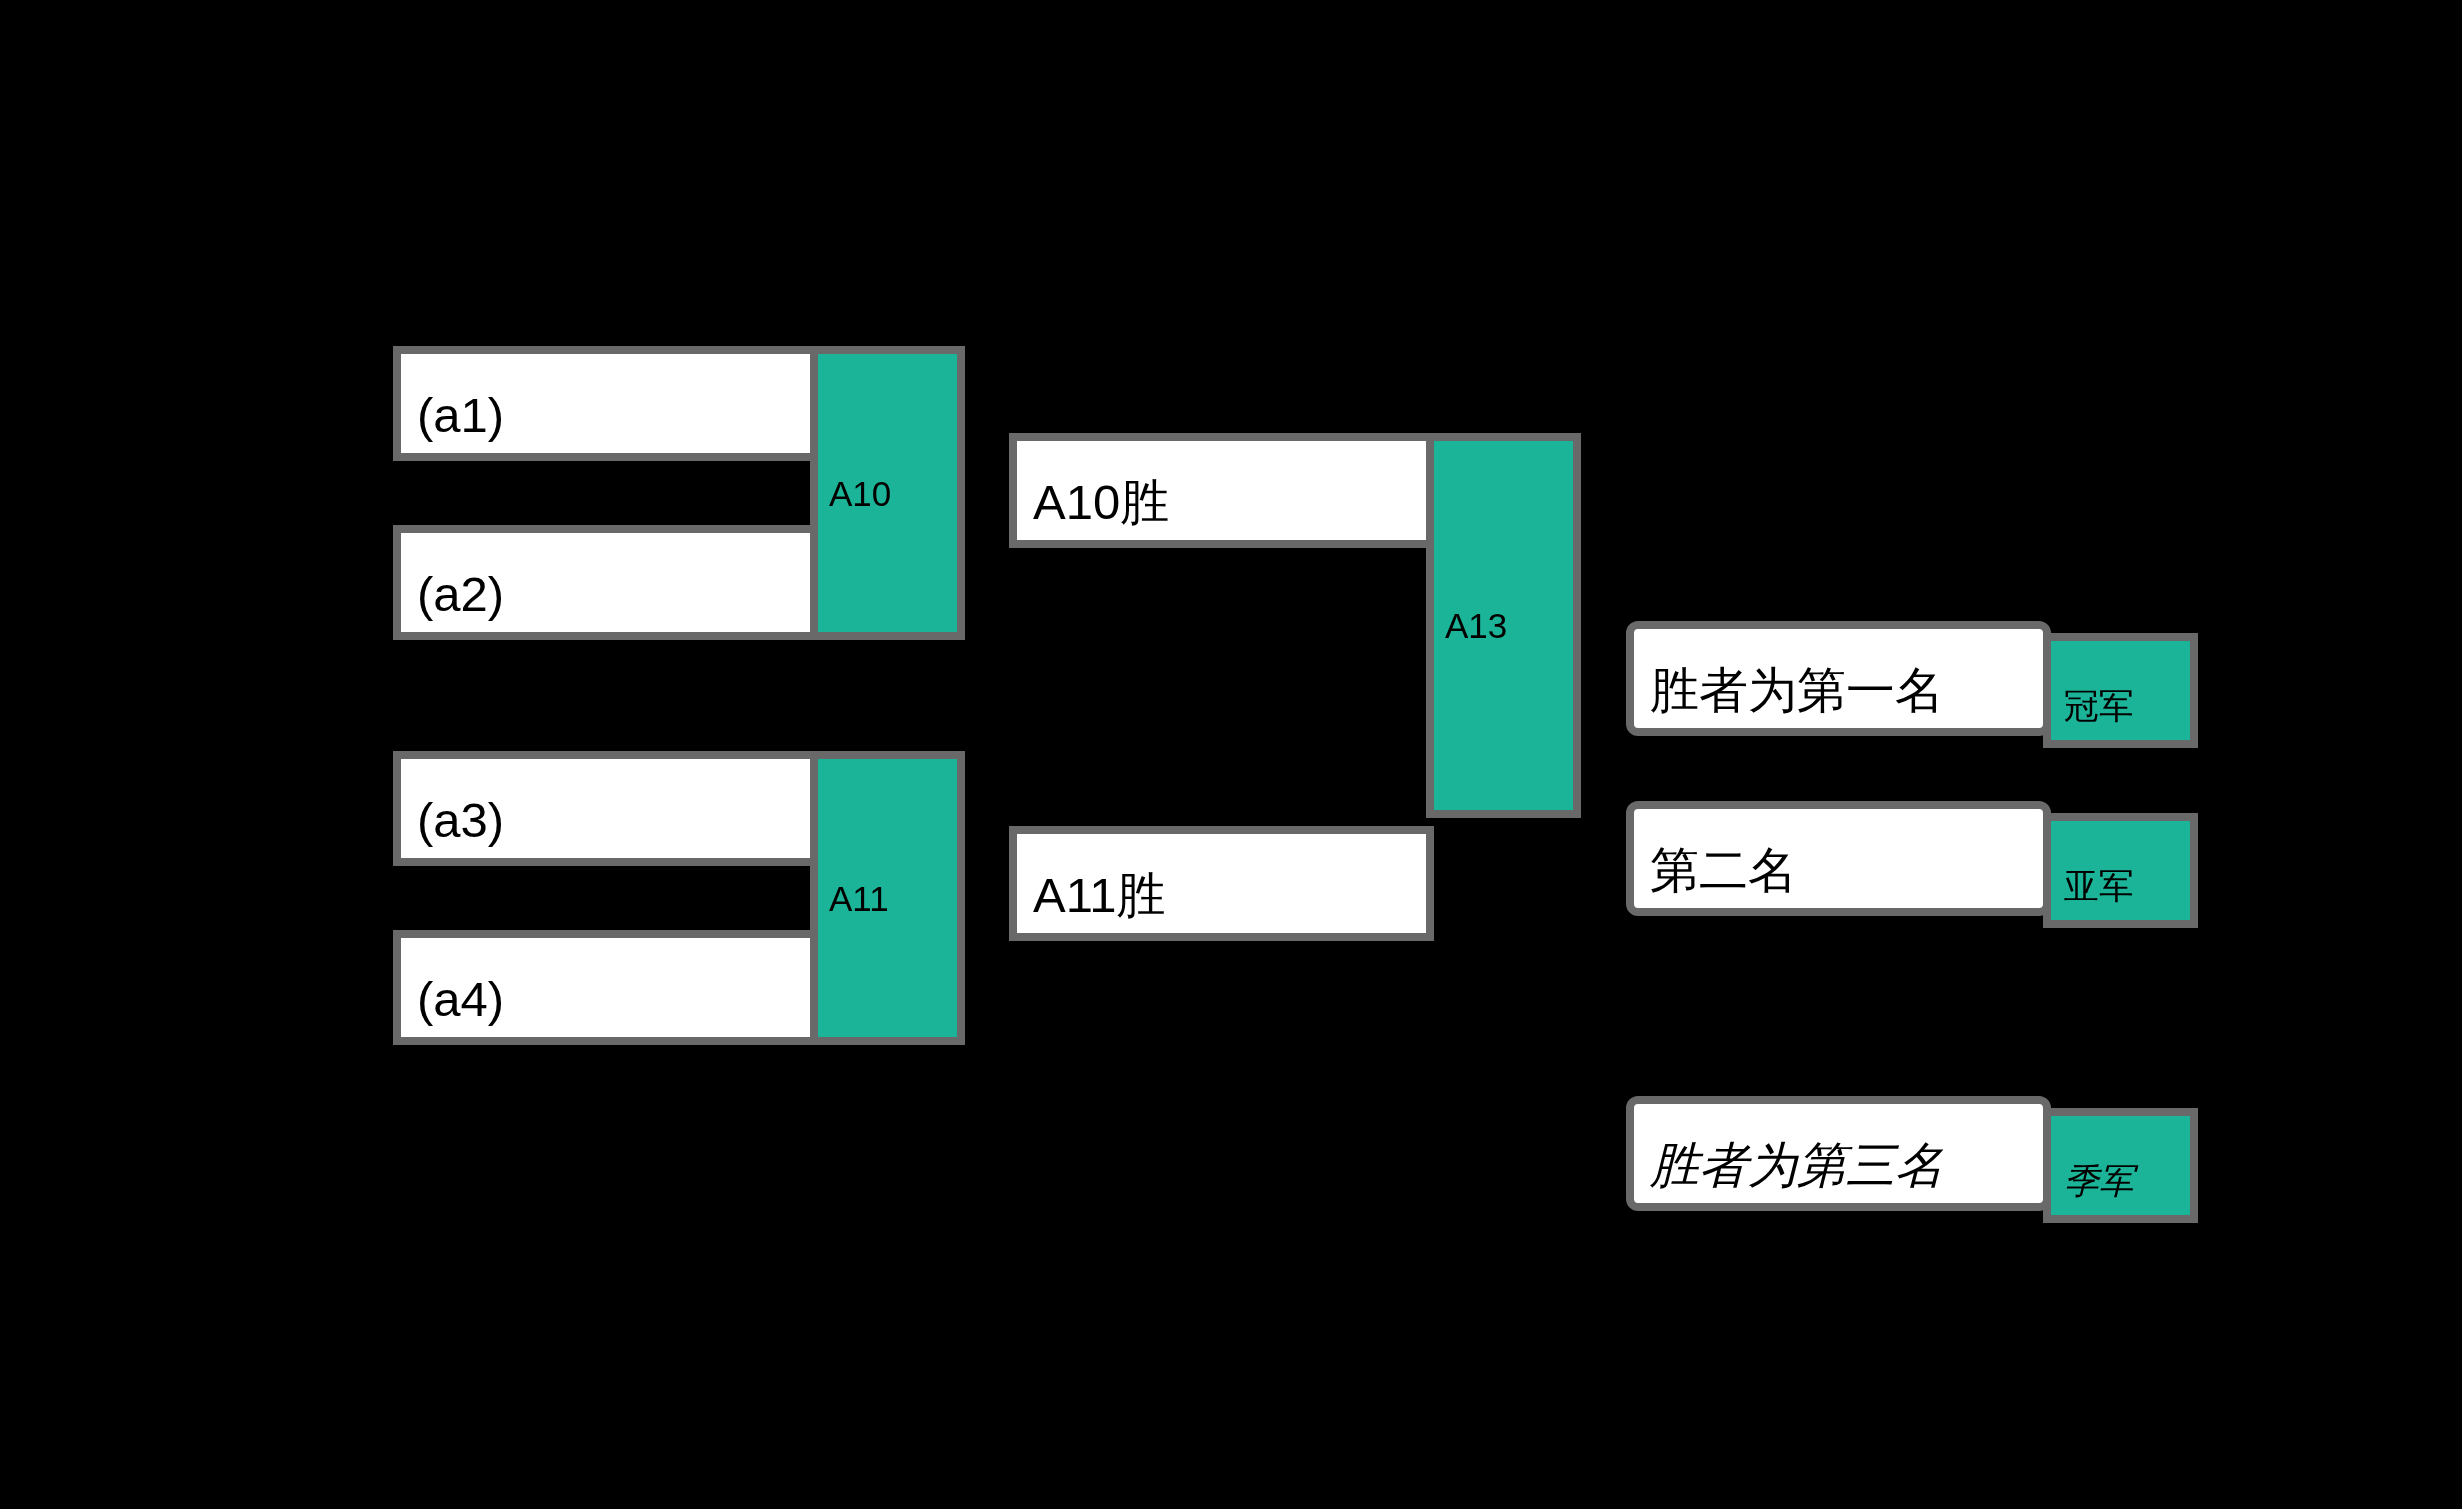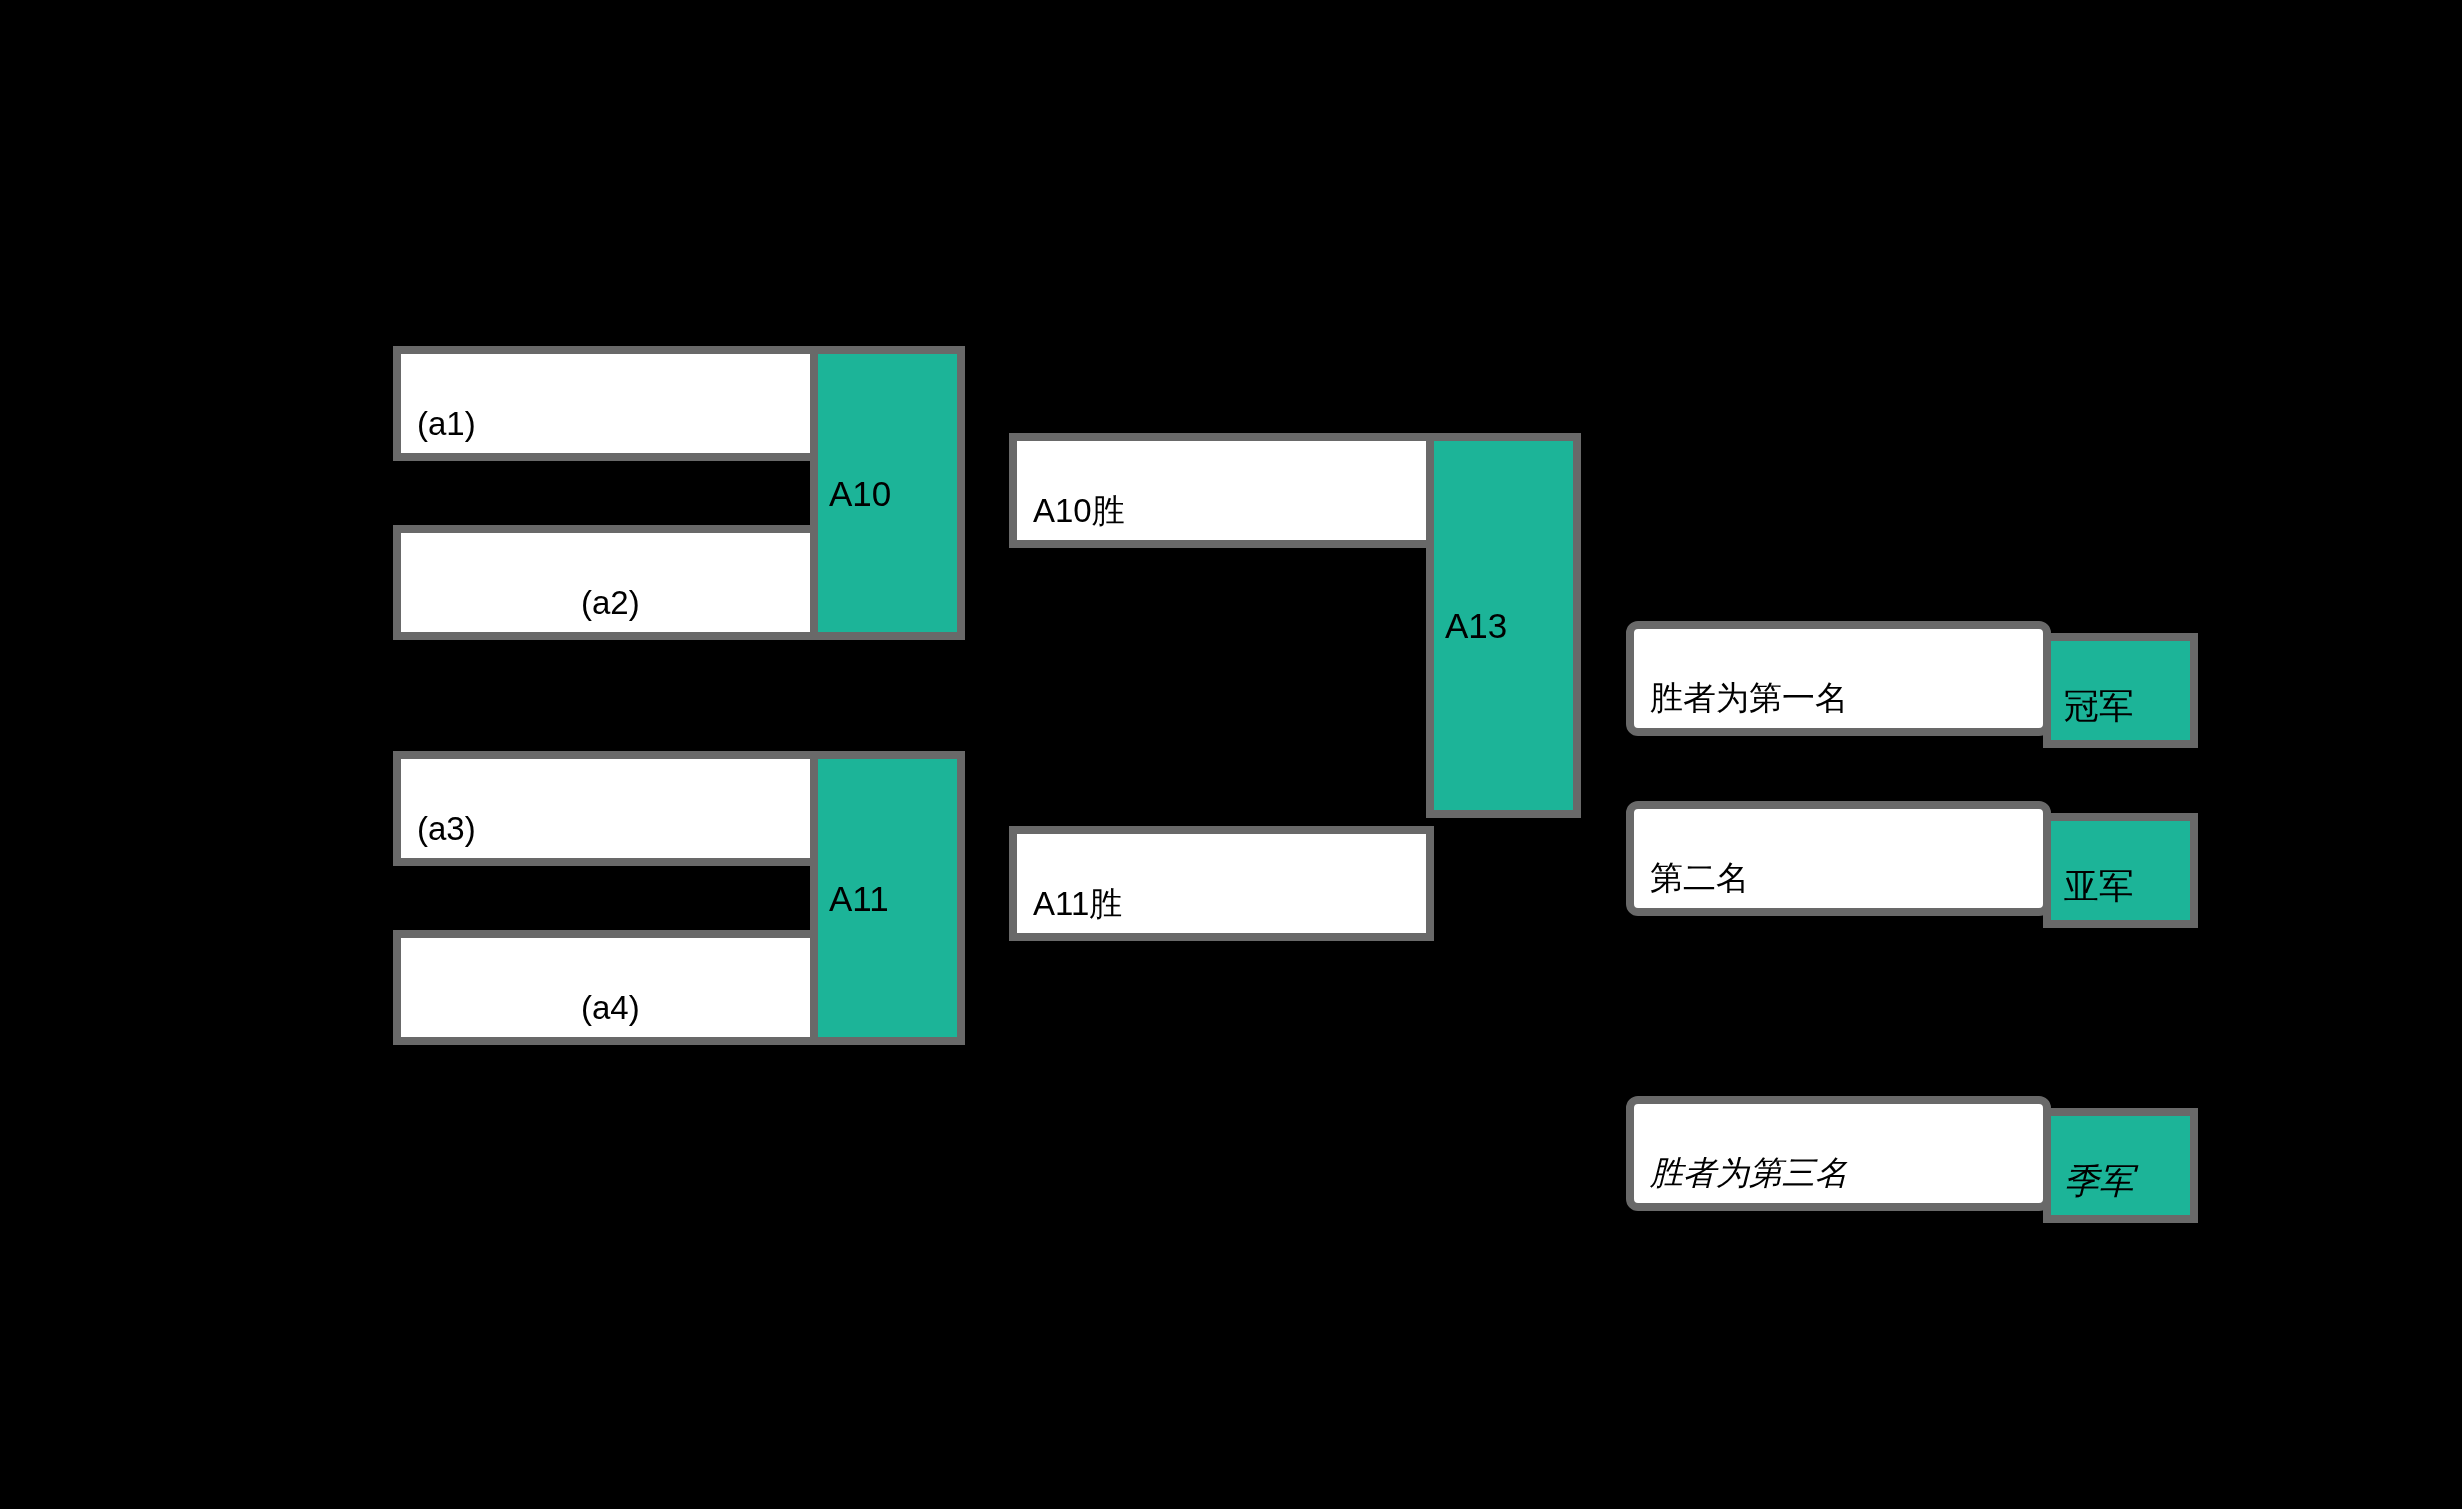--- a/index.html
+++ b/index.html
@@ -20,37 +20,37 @@
   }
   .unit{position:absolute;width:572px;}
   .wbox{
     position:absolute;left:0;
     width:425px;height:115px;
     background:var(--white);
     border:8px solid var(--border);
     box-sizing:border-box;
     display:flex;align-items:flex-end;
     padding:0 6.4px 12.7px 16px;
-    font-size:33px;line-height:1;
+    font-size:49px;line-height:1;
     white-space:nowrap;
   }
   .gbox{
     position:absolute;left:417px;top:0;
     width:155px;height:100%;
     background:var(--green);
     border:8px solid var(--border);
     box-sizing:border-box;
     display:flex;align-items:center;
     padding-left:11px;
     font-size:35px;line-height:1;
     white-space:nowrap;
   }
   
   .unit-std{height:294px;}
-  .unit-std .w2{top:179px;justify-content:center;}
+  .unit-std .w2{top:179px;}
   
   .unit-final{height:385px;}
   .unit-final .w2{top:393px;}
   
   .unit-result{height:115px;}
   .unit-result .gbox{
     align-items:flex-end;
     padding:0 0 16px 12.7px;
     font-family:"Liberation Serif","DejaVu Serif",serif;
     margin-top:12px;

